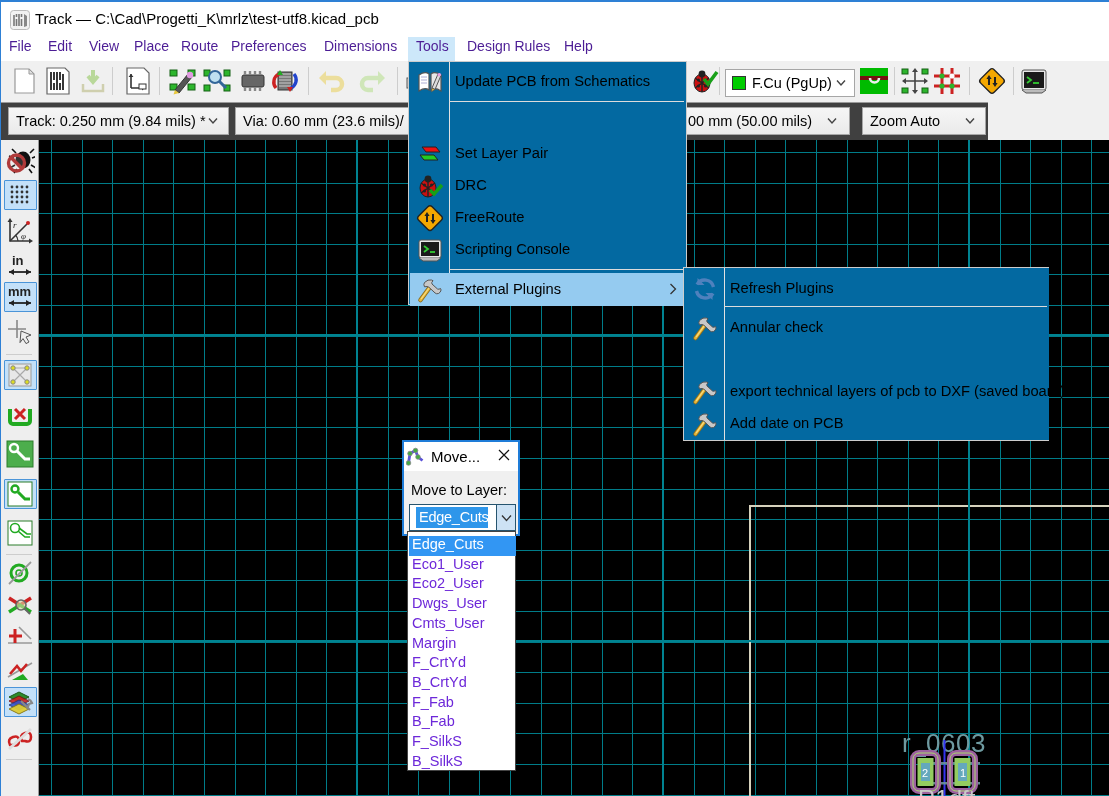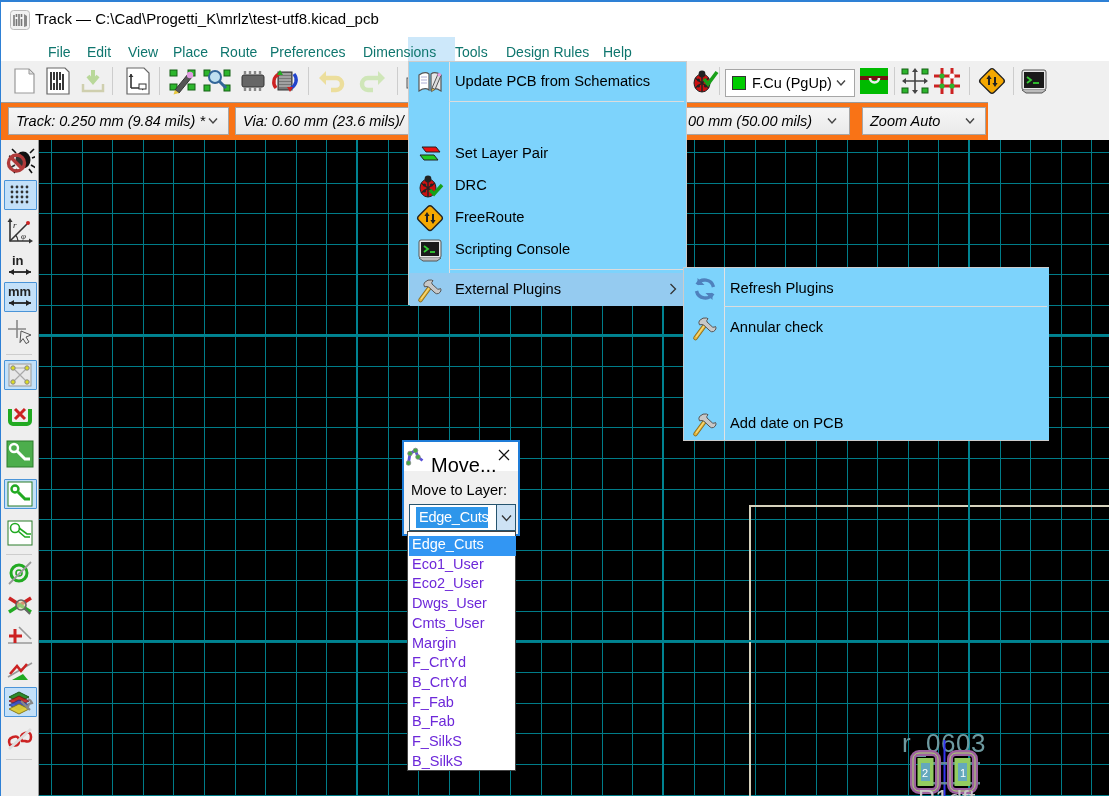--- a/index.html
+++ b/index.html
@@ -5,25 +5,25 @@
 * { margin:0; padding:0; box-sizing:border-box; }
 html,body { width:1109px; height:796px; overflow:hidden; }
 body { font-family:"Liberation Sans", sans-serif; background:#f0f0f0; position:relative; }
 .abs { position:absolute; }
 
 #topborder { left:0; top:0; width:1109px; height:2px; background:#2e80d5; z-index:50; }
 #leftborder { left:0; top:0; width:1px; height:796px; background:#2e80d5; z-index:50; }
 #titlebar { left:1px; top:2px; width:1108px; height:35px; background:#ffffff; }
 #title-text { left:35px; top:10px; font-size:15px; color:#000; white-space:pre; }
 #menubar { left:1px; top:37px; width:1108px; height:24px; background:#ffffff; }
-.mitem { position:absolute; top:7px; font-size:14px; color:#0f766e;margin-left:39px; }
+.mitem { position:absolute; top:1px; font-size:14px; color:#4c1d95; }
 #tools-hl { left:407px; top:0px; width:47px; height:24px; background:#cde8fa; }
 
 #toolbar1 { left:1px; top:61px; width:1108px; height:41px; background:#f0f0f0; }
-#toolbar2 { left:1px; top:102px; width:987px; height:38px; background:#f97316;font-style:italic; }
+#toolbar2 { left:1px; top:102px; width:987px; height:38px; background:#404040; }
 .tsep { position:absolute; top:6px; width:1px; height:28px; background:#cdcdcd; }
 .ticon { position:absolute; top:5px; width:30px; height:30px; }
 .combo { position:absolute; height:28px; background:linear-gradient(#f6f6f6,#eaeaea); border:1px solid #a6a6a6; font-size:15px; color:#000; }
 .combo .ctext { position:absolute; left:7px; top:5px; white-space:pre; font-size:14.5px; }
 .chev { position:absolute; top:9px; width:10px; height:8px; }
 
 #lefttb { left:1px; top:140px; width:38px; height:656px; background:#eeeeee; border-right:1px solid #9a9a9a; }
 .licon { position:absolute; left:4px; width:30px; height:30px; }
 .lsel { background:#c3e0f9; border:1px solid #4a94d8; border-radius:1px; left:3px; width:33px; height:30px; }
 .lsep { position:absolute; left:5px; width:26px; height:1px; background:#cdcdcd; }
@@ -31,34 +31,34 @@
 #canvas { left:39px; top:140px; width:1070px; height:656px; background:#000;
   background-image:
     repeating-linear-gradient(to right, #007c89 0 1px, transparent 1px 30.6px),
     repeating-linear-gradient(to bottom, #007c89 0 1px, transparent 1px 30.6px);
   background-position: 12px 0px, 0px 12px;
 }
 .gvline { position:absolute; top:140px; width:2px; height:656px; background:#008391; }
 .ghline { position:absolute; left:39px; width:2px; height:2px; background:#008391; }
 #board-outline { left:749px; top:505px; width:360px; height:291px; border-top:2px solid #d6d2bd; border-left:2px solid #d6d2bd; }
 
-.menu { position:absolute; background:#7dd3fc; border:1px solid #cccccc; z-index:100; }
+.menu { position:absolute; background:#0369a1; border:1px solid #cccccc; z-index:100; }
 #toolsmenu { left:408px; top:61px; width:279px; height:244px; }
 #submenu { left:683px; top:267px; width:366px; height:174px; border-right:none; }
 .mrow { position:absolute; left:1px; width:100%; height:32px; }
 .mrow.hl { background:#95cbf0; }
 .mrow .mtext { position:absolute; left:45px; top:7px; font-size:14.7px; color:#000; white-space:pre; }
 .mrow .micon { position:absolute; left:6px; top:2px; width:28px; height:28px; }
 .msep { position:absolute; left:40px; right:2px; height:1px; background:#dcdcdc; }
 #submenu .mrow .mtext { left:45px; }
 .subarrow { position:absolute; right:10px; top:8px; font-size:14px; color:#333; }
 
 #dialog { left:402px; top:440px; width:118px; height:96px; background:#f0f0f0; border:2px solid #1e7cd8; z-index:200; }
 #dlg-title { position:absolute; left:0; top:0; width:100%; height:29px; background:#ffffff; }
-#dlg-title-text { position:absolute; left:27px; top:12px; font-size:20px; color:#000; }
+#dlg-title-text { position:absolute; left:27px; top:6px; font-size:15px; color:#000; }
 #dlg-label { position:absolute; left:7px; top:40px; font-size:14.5px; color:#000; white-space:pre; }
 #dlg-combo { position:absolute; left:5px; top:62px; width:107px; height:27px; background:#fff; border:1px solid #26546f; }
 #dlg-combo-hl { position:absolute; left:6px; top:2px; height:21px; width:72px; background:#2e96ea; color:#fff; font-size:14.5px; padding:2px 0 0 3px; letter-spacing:-0.25px; }
 #dlg-combo-btn { position:absolute; right:0; top:0; width:19px; height:25px; background:#cde2f4; border-left:1px solid #26546f; }
 #dlg-list { left:407px; top:531px; width:109px; height:240px; background:#fff; border:1px solid #444; z-index:210; }
 .lrow { position:absolute; left:1px; width:107px; height:19.7px; font-size:14.5px; color:#6d28d9; padding:0px 0 0 3px; }
 .lrow.hl { background:#3296f3; color:#fff; }
 
 #fp { left:890px; top:725px; width:219px; height:71px; z-index:5; }
 </style>
@@ -484,20 +484,29 @@
   <div class="msep" style="top:38px"></div>
   <div class="mrow" style="top:44px">
     <svg class="micon hammer" viewBox="0 0 28 28">
         <path d="M4.5 24 L14 11" stroke="#8a6d1f" stroke-width="4.6" stroke-linecap="round"></path>
         <path d="M4.5 24 L14 11" stroke="#e8b83c" stroke-width="2.8" stroke-linecap="round"></path>
         <path d="M5.5 22.5 L13 12" stroke="#f7dc80" stroke-width="1.2" stroke-linecap="round"></path>
         <path d="M8.5 6.5 q3.5 -3.5 7 -2.5 l1.5 0.7 q-2 1.8 -1 3.3 l5.5 5 q1.5 0.7 3 -0.5 l0.6 1.5 q-0.5 2.5 -2.6 3.5 q-2 0.8 -3.4 -0.5 l-6.2 -5.8 q-1.6 -1.2 -4.4 -0.4 q-1.3 -2.3 0 -4.3 z" fill="#c8c8c8" stroke="#555" stroke-width="1"></path>
       </svg>
     <div class="mtext">Annular check</div>
   </div>
+  <div class="mrow" style="top:108px">
+    <svg class="micon hammer" viewBox="0 0 28 28">
+        <path d="M4.5 24 L14 11" stroke="#8a6d1f" stroke-width="4.6" stroke-linecap="round"></path>
+        <path d="M4.5 24 L14 11" stroke="#e8b83c" stroke-width="2.8" stroke-linecap="round"></path>
+        <path d="M5.5 22.5 L13 12" stroke="#f7dc80" stroke-width="1.2" stroke-linecap="round"></path>
+        <path d="M8.5 6.5 q3.5 -3.5 7 -2.5 l1.5 0.7 q-2 1.8 -1 3.3 l5.5 5 q1.5 0.7 3 -0.5 l0.6 1.5 q-0.5 2.5 -2.6 3.5 q-2 0.8 -3.4 -0.5 l-6.2 -5.8 q-1.6 -1.2 -4.4 -0.4 q-1.3 -2.3 0 -4.3 z" fill="#c8c8c8" stroke="#555" stroke-width="1"></path>
+      </svg>
+    <div class="mtext">export technical layers of pcb to DXF (saved board)</div>
+  </div>
   <div class="mrow" style="top:140px">
     <svg class="micon hammer" viewBox="0 0 28 28">
         <path d="M4.5 24 L14 11" stroke="#8a6d1f" stroke-width="4.6" stroke-linecap="round"></path>
         <path d="M4.5 24 L14 11" stroke="#e8b83c" stroke-width="2.8" stroke-linecap="round"></path>
         <path d="M5.5 22.5 L13 12" stroke="#f7dc80" stroke-width="1.2" stroke-linecap="round"></path>
         <path d="M8.5 6.5 q3.5 -3.5 7 -2.5 l1.5 0.7 q-2 1.8 -1 3.3 l5.5 5 q1.5 0.7 3 -0.5 l0.6 1.5 q-0.5 2.5 -2.6 3.5 q-2 0.8 -3.4 -0.5 l-6.2 -5.8 q-1.6 -1.2 -4.4 -0.4 q-1.3 -2.3 0 -4.3 z" fill="#c8c8c8" stroke="#555" stroke-width="1"></path>
       </svg>
     <div class="mtext">Add date on PCB</div>
   </div>
 </div>

